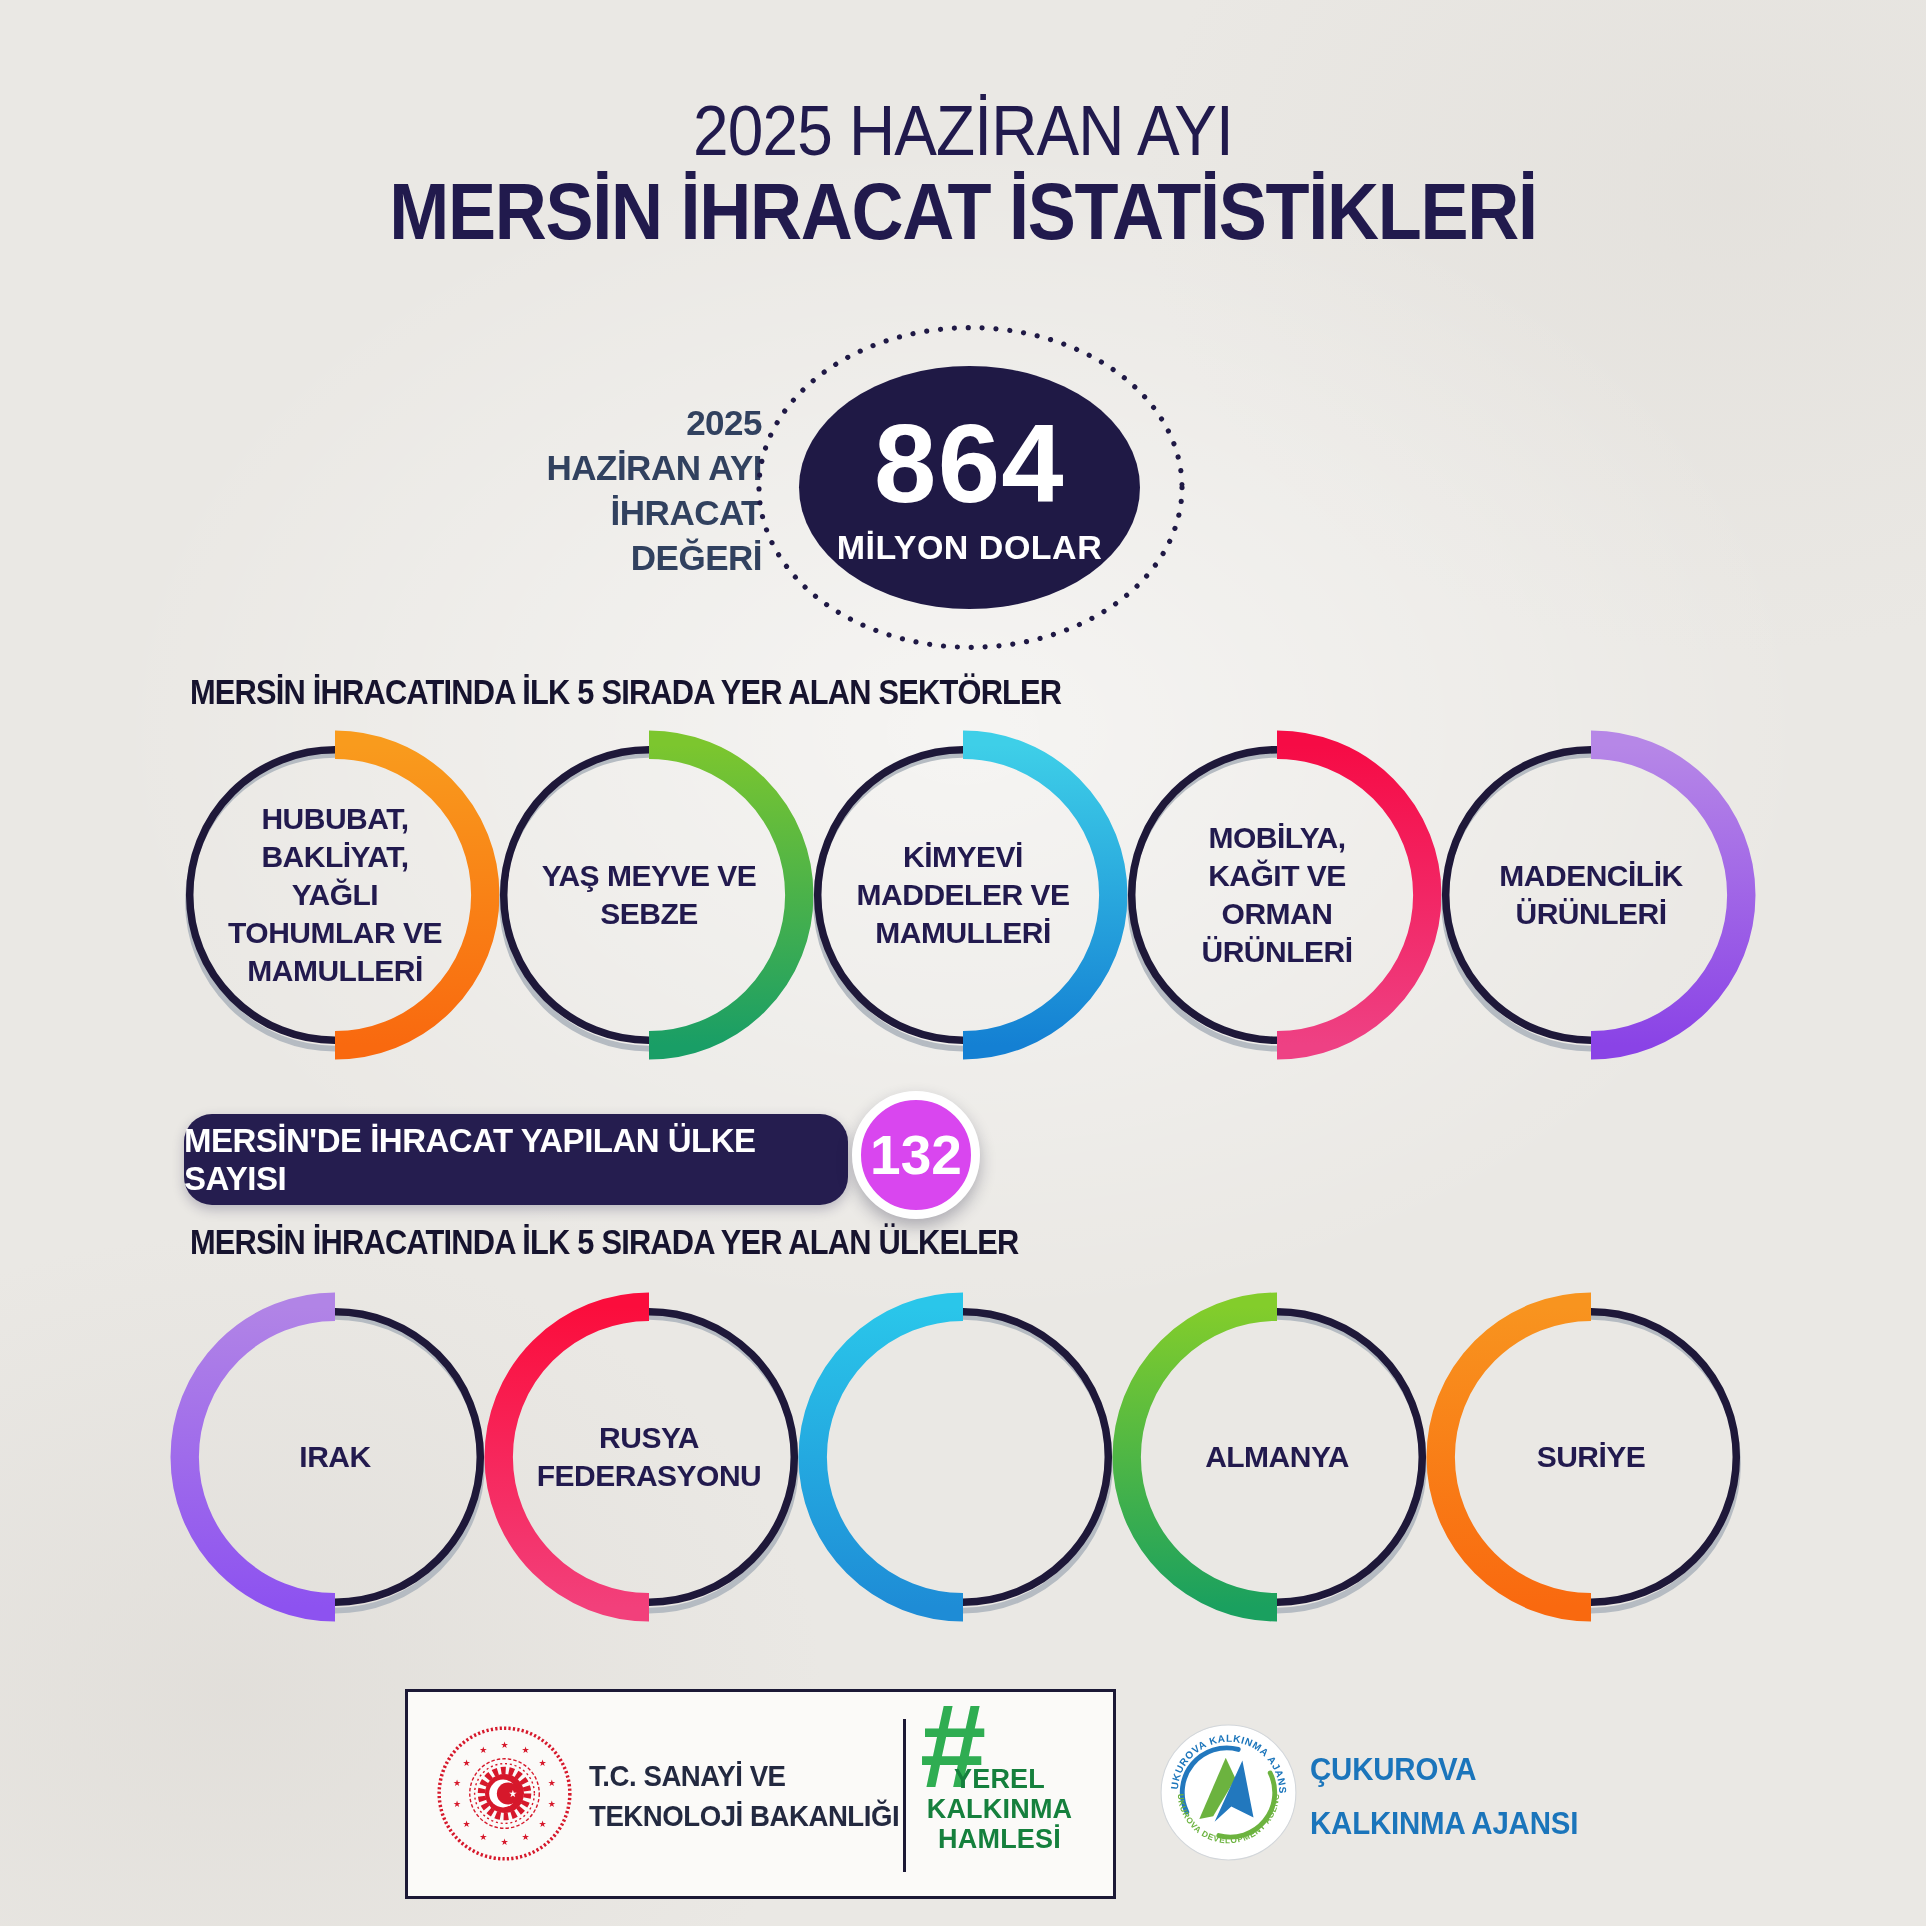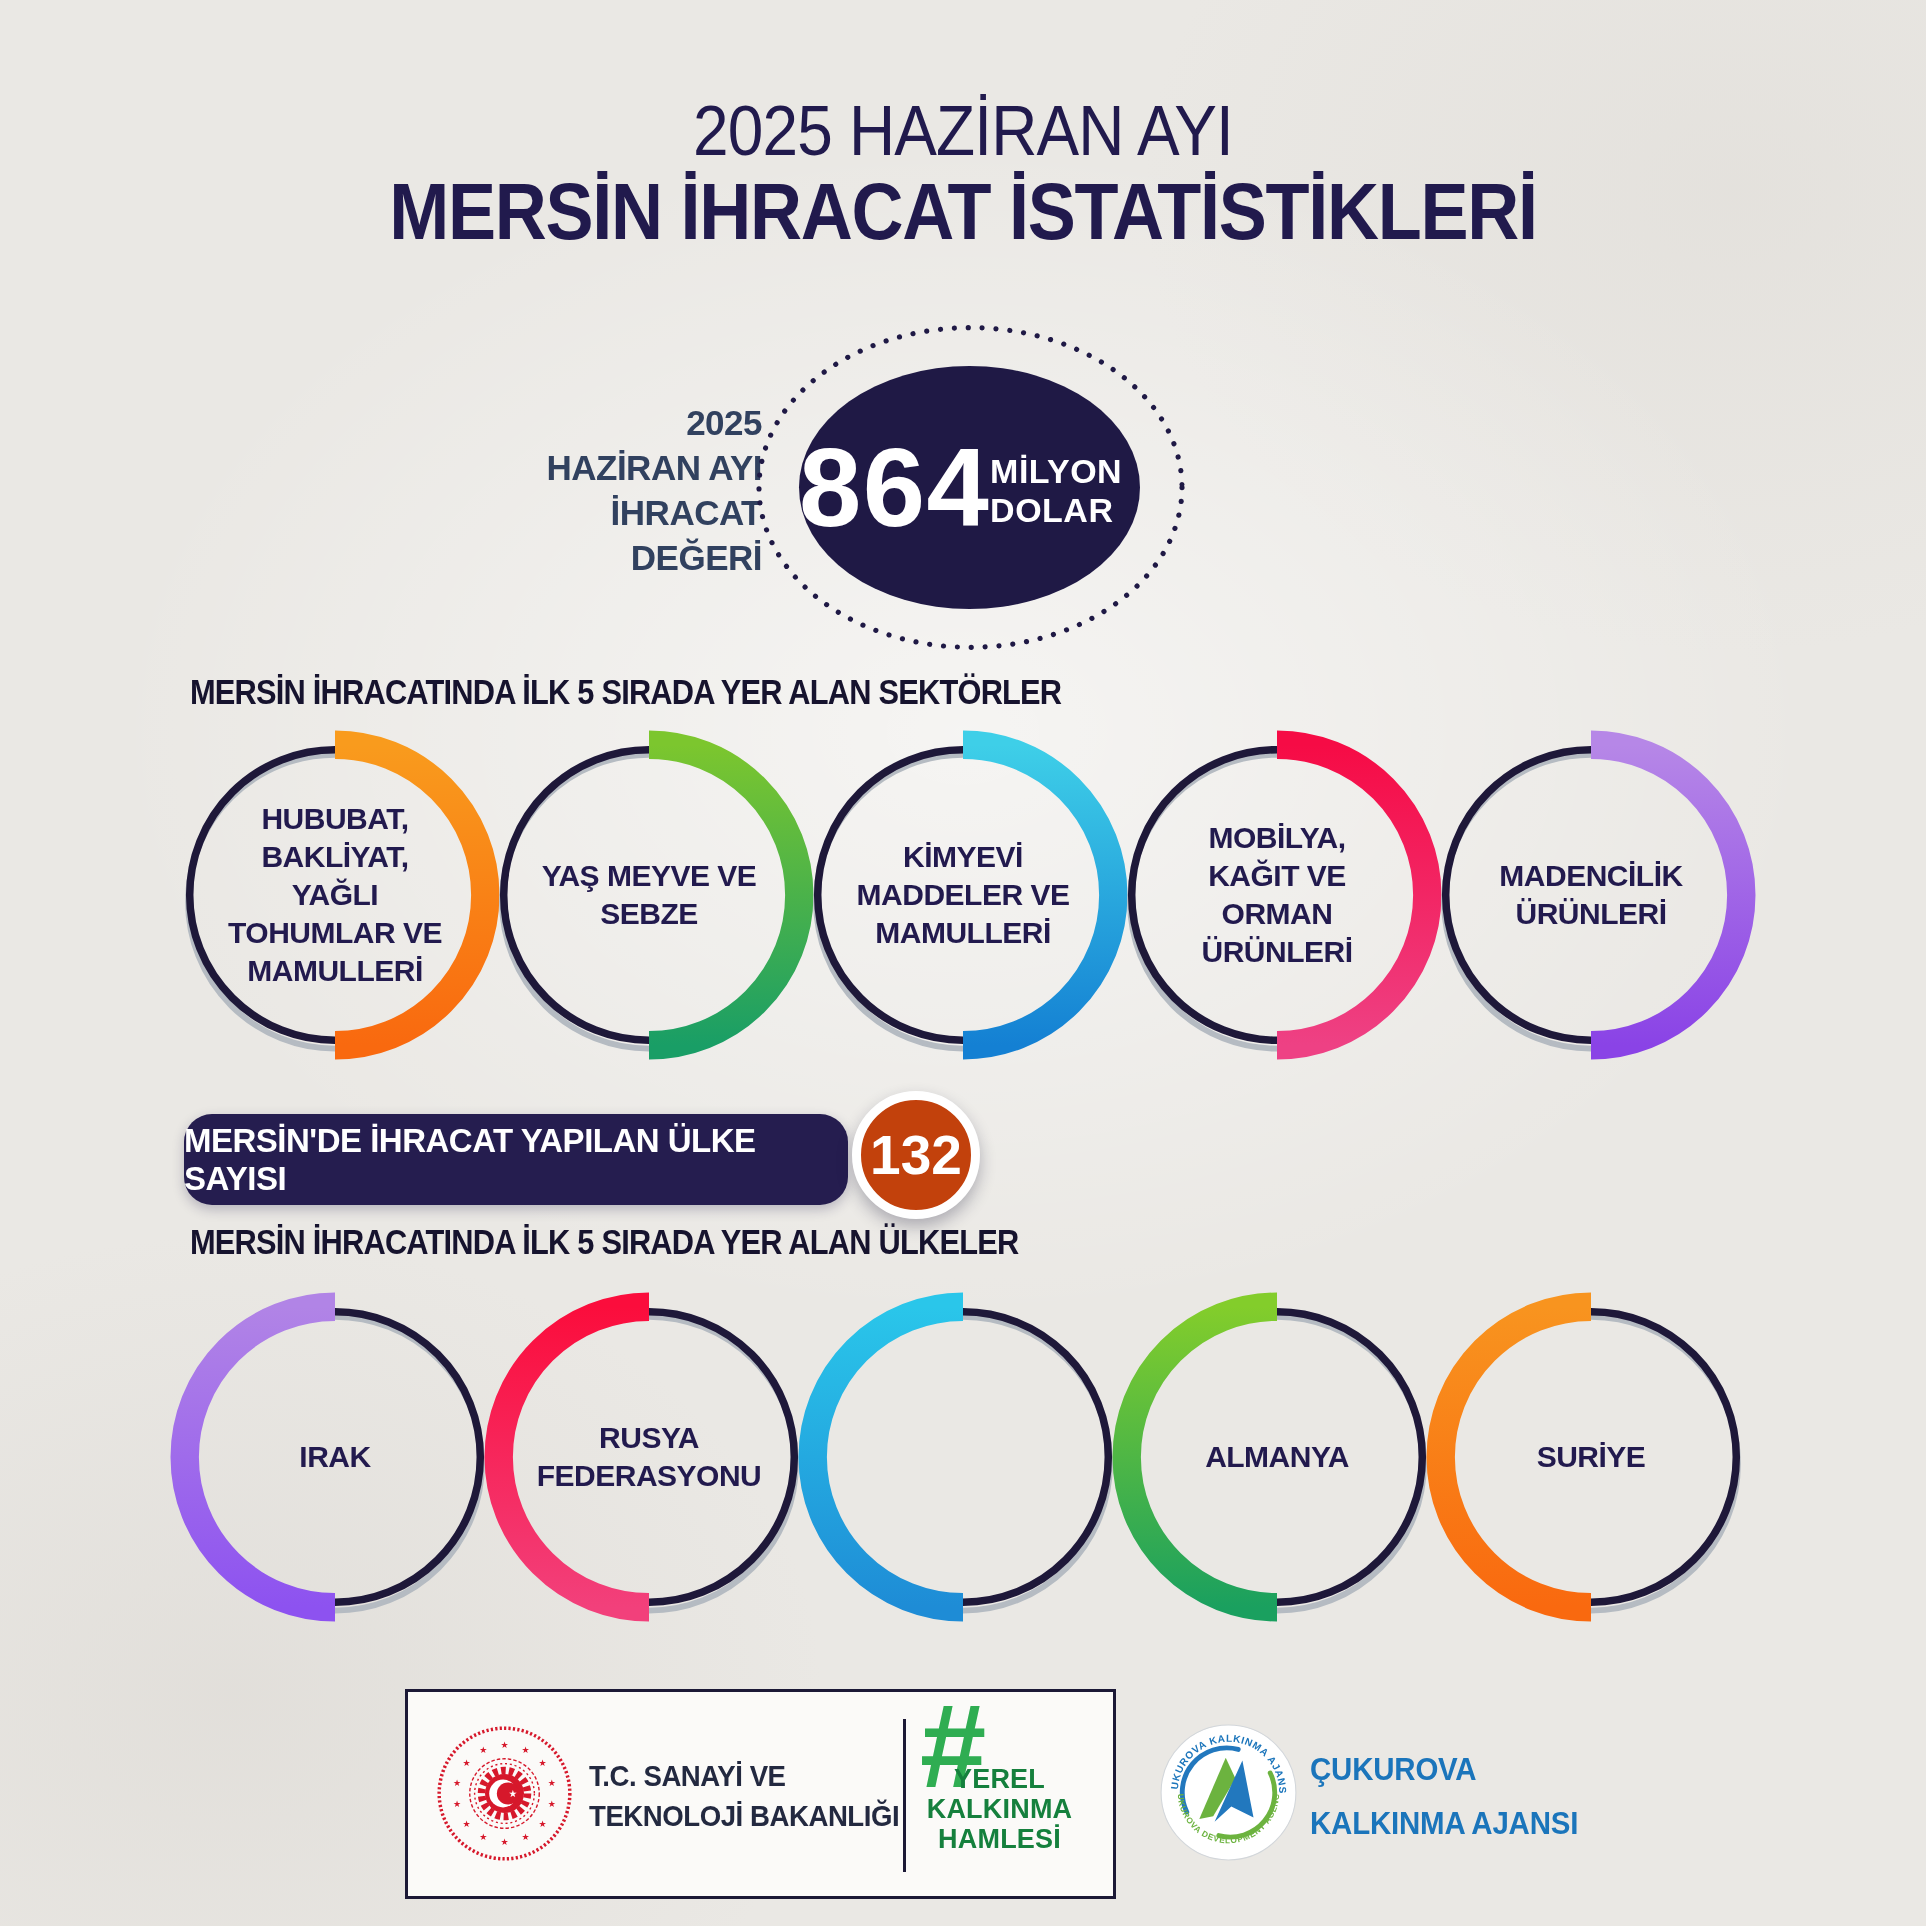--- a/index.html
+++ b/index.html
@@ -16,42 +16,42 @@
   .abs{position:absolute;}
   
   .title1{left:0;right:0;top:90px;text-align:center;font-size:71px;font-weight:500;
     color:#211a4d;letter-spacing:-0.9px;transform:scaleX(.9);}
   .title2{left:0;right:0;top:166px;text-align:center;font-size:80px;font-weight:800;
     color:#211a4d;letter-spacing:-1.4px;transform:scaleX(.9);}
   
   .export-label{right:1164px;top:400px;text-align:right;font-size:35px;font-weight:700;
     color:#31415f;line-height:45px;white-space:pre-line;letter-spacing:-0.5px;}
   .oval{left:799px;top:366px;width:341px;height:243px;background:#1f1945;border-radius:50%;
-    display:flex;flex-direction:row;align-items:center;justify-content:center;color:#fff;}
+    display:flex;flex-direction:column;align-items:center;justify-content:center;color:#fff;}
   .oval-value{font-size:112px;font-weight:800;line-height:1;letter-spacing:1.4px;}
   .oval-unit{font-size:34px;font-weight:600;margin-top:7.5px;letter-spacing:0.5px;}
   .dotted-ring-svg{left:751px;top:319px;width:439px;height:337px;}
   
   .sec-heading{font-size:35px;font-weight:800;color:#16132e;letter-spacing:-0.9px;
     transform:scaleX(.88);transform-origin:left center;white-space:nowrap;}
   .heading-sectors{left:190px;top:672px;}
   .heading-countries{left:190px;top:1222px;}
   
   .stat-circle{position:absolute;width:334px;height:334px;}
   .ring-svg{position:absolute;left:0;top:0;width:100%;height:100%;}
   .circle-label{position:absolute;left:33px;right:33px;top:0;bottom:0;
     display:flex;align-items:center;justify-content:center;text-align:center;
     font-size:30px;font-weight:800;color:#221a4e;line-height:38px;white-space:pre-line;
     letter-spacing:-0.5px;}
   
   .count-pill{left:184px;top:1114px;width:664px;height:91px;background:#251d4f;border-radius:28px;
     display:flex;align-items:center;justify-content:center;color:#fff;font-size:33px;font-weight:800;
     letter-spacing:-0.5px;box-shadow:0 4.7px 12.2px rgba(40,35,80,.25);}
   .count-circle{left:852px;top:1091px;width:128px;height:128px;box-sizing:border-box;
-    background:#c2410c;border:9.4px solid #ffffff;border-radius:50%;
+    background:#d946ef;border:9.4px solid #ffffff;border-radius:50%;
     display:flex;align-items:center;justify-content:center;color:#fff;font-size:55px;font-weight:800;
     box-shadow:0 7.5px 16px rgba(30,30,60,.30);}
   
   .footer-box{left:405px;top:1689px;width:711px;height:210px;box-sizing:border-box;
     background:#fbfaf8;border:3.8px solid #1c1936;}
   .emblem-svg{left:435px;top:1724px;width:139px;height:139px;}
   .ministry-name{left:589px;top:1756px;font-size:30px;font-weight:800;line-height:40px;
     color:#232940;letter-spacing:-0.5px;white-space:pre-line;transform:scaleX(.92);transform-origin:left center;}
   .footer-divider{left:903px;top:1719px;width:3.3px;height:153px;background:#1c1936;}
   .hashtag-symbol{left:920px;top:1686px;font-size:119px;font-weight:700;line-height:1;color:#2fad52;}

